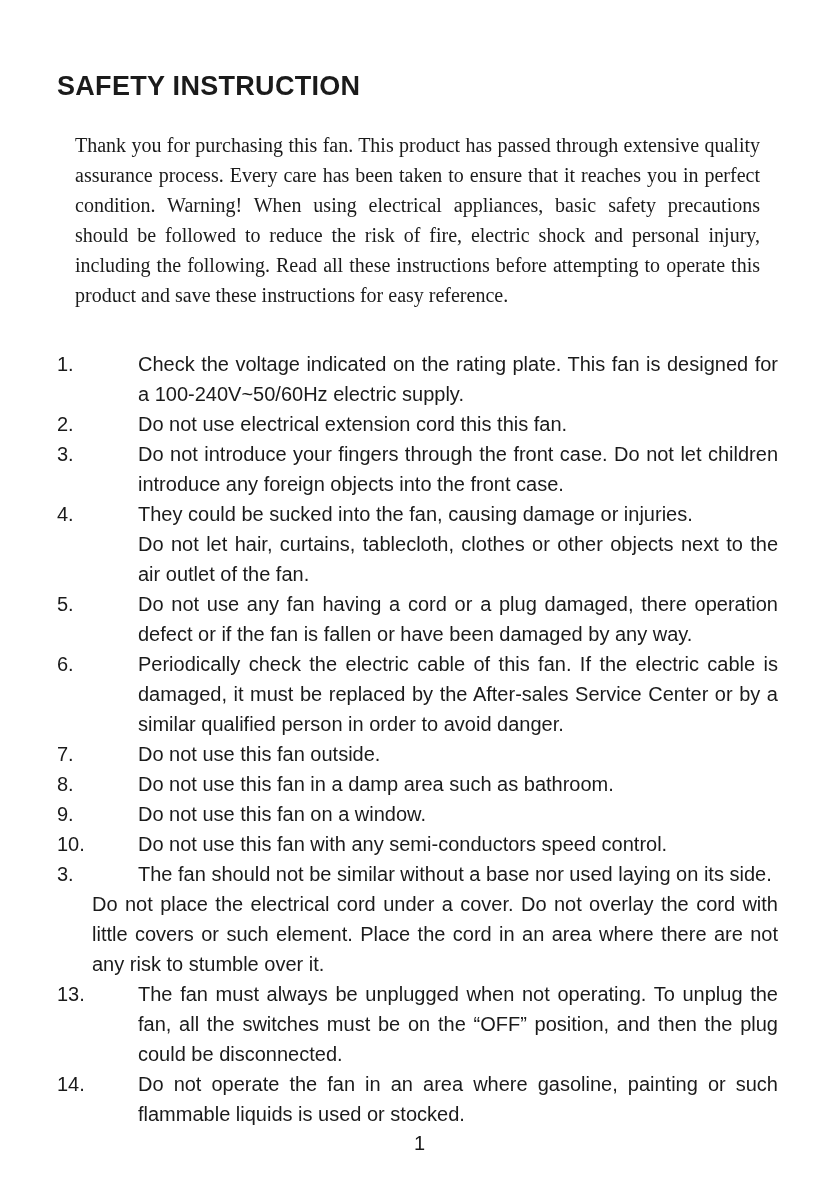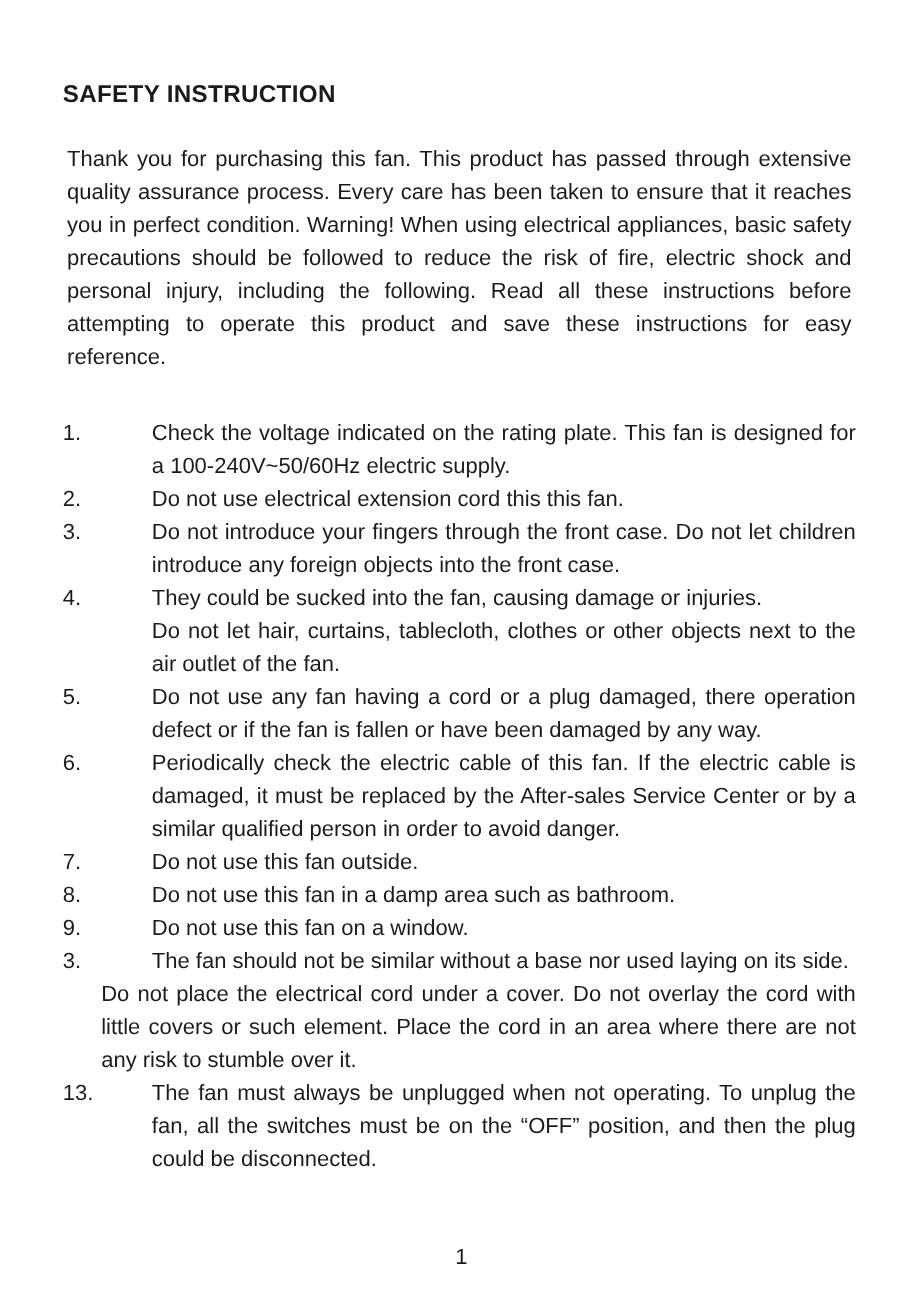--- a/index.html
+++ b/index.html
@@ -16,31 +16,32 @@
     color: #1b1b1b;
     overflow: hidden;
   }
   .content {
     position: absolute;
     left: 57px;
     top: 70px;
     width: 721px;
   }
   .title {
-    font-size: 22px;
+    font-size: 27px;
     font-weight: 700;
     letter-spacing: 0.3px;
     margin: 0 0 28px 0;
     line-height: 32px;
   }
   .intro {
     font-size: 20px;
     line-height: 30px;
     text-align: justify;
-    margin: 4px;
+    margin: 18px;
+    font-family: Liberation Serif, serif;
   }
   .list {
     margin-top: 39px;
   }
   .li {
     display: flex;
     font-size: 20px;
     line-height: 30px;
   }
   .num {
@@ -115,33 +116,41 @@
       <div class="li">
         <span class="num">8.</span>
         <div class="txt">Do not use this fan in a damp area such as bathroom.</div>
       </div>
 
       <div class="li">
         <span class="num">9.</span>
         <div class="txt">Do not use this fan on a window.</div>
       </div>
 
+      <div class="li">
+        <span class="num">10.</span>
+        <div class="txt">Do not use this fan with any semi-conductors speed control.</div>
+      </div>
 
       <div class="li">
         <span class="num">3.</span>
         <div class="txt">The fan should not be similar without a base nor used laying on its side.</div>
       </div>
 
       <div class="li">
         <div class="txt">Do not place the electrical cord under a cover. Do not overlay the cord with little covers or such element. Place the cord in an area where there are not any risk to stumble over it.</div>
       </div>
 
       <div class="li">
         <span class="num">13.</span>
         <div class="txt">The fan must always be unplugged when not operating. To unplug the fan, all the switches must be on the “OFF” position, and then the plug could be disconnected.</div>
       </div>
 
+      <div class="li">
+        <span class="num">14.</span>
+        <div class="txt">Do not operate the fan in an area where gasoline, painting or such flammable liquids is used or stocked.</div>
+      </div>
 
     </div>
   </div>
 
   <div class="page-number">1</div>
 </div>
 
 </body></html>

